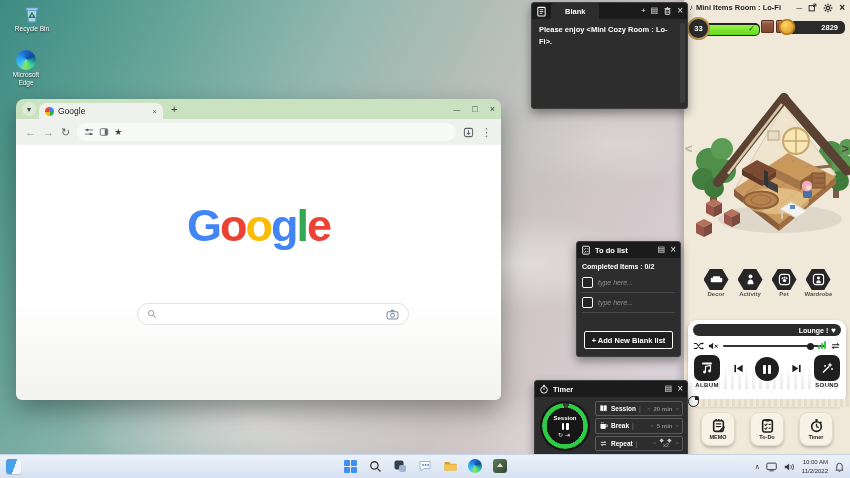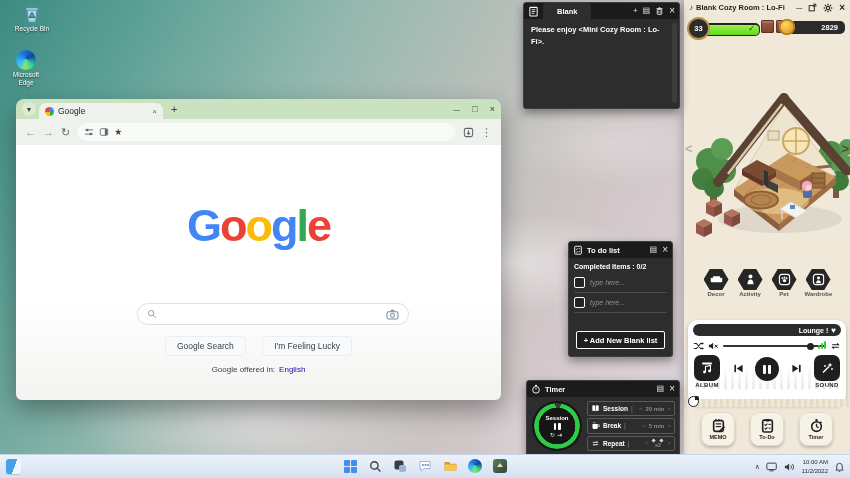--- a/index.html
+++ b/index.html
@@ -43,21 +43,21 @@
   .glogo{position:absolute;top:58px;width:100%;text-align:center;font-size:45px;font-weight:bold;letter-spacing:-2px;line-height:1;}
   .glogo span{display:inline-block;}
   .gl0,.gl3{color:#4285f4}.gl1,.gl5{color:#ea4335}.gl2{color:#fbbc05}.gl4{color:#34a853}
   .gsearch{position:absolute;left:121px;top:158px;width:252px;height:20px;background:#fff;border:1px solid #dfe1e5;border-radius:12px;display:flex;align-items:center;padding:0 9px;justify-content:space-between;}
   .gbuttons{position:absolute;top:190px;width:100%;text-align:center;}
   .gbtn{display:inline-block;background:#f8f9fa;border:1px solid #eceff1;border-radius:3px;color:#3c4043;font-size:8.5px;padding:4px 11px;margin:0 6px;}
   .goffered{position:absolute;top:220px;width:100%;text-align:center;font-size:8px;color:#3c4043;}
   .goffered a{color:#1a0dab;text-decoration:none;margin-left:4px;}
 
   
-  .dwidget{position:absolute;background:#2d2d2d;border:1px solid #3e3e3e;border-radius:3px;z-index:4;box-shadow:0 4px 10px rgba(0,0,0,.4);}
+  .dwidget{position:absolute;background:#2d2d2d;border:1px solid #3e3e3e;border-radius:3px;z-index:4;box-shadow:0 4px 10px rgba(0,0,0,.4);margin-left:8px;}
   .dtitle{height:16px;background:#1b1b1b;border-radius:3px 3px 0 0;display:flex;align-items:center;padding:0 4px;gap:4px;}
   .dtitle .wname{color:#fff;font-size:7.5px;font-weight:bold;}
   .dtitle .dico{color:#e8e8e8;font-size:8px;line-height:1;}
   .dright{margin-left:auto;display:flex;gap:5px;align-items:center;}
   .memo{left:523px;top:2px;width:155px;height:105px;}
   .memo-tab{background:#2d2d2d;height:100%;display:flex;align-items:center;padding:0 14px;border-radius:4px 4px 0 0;}
   .memo-body{padding:5px 7px;color:#fff;font-size:7.5px;font-weight:bold;line-height:1.6;}
   .memo-scroll{position:absolute;right:2px;top:20px;bottom:5px;width:5px;background:#3d3d3d;border-radius:2px;}
   .todo{left:568px;top:241px;width:103px;height:114px;}
   .todo-completed{color:#fff;font-size:7px;font-weight:bold;margin:5px 5px 3px;}
@@ -219,27 +219,20 @@
         <svg width="10" height="10" viewBox="0 0 12 12">
           <circle cx="5" cy="5" r="3.2" fill="none" stroke="#9aa0a6" stroke-width="1.2"></circle>
           <line x1="7.6" y1="7.6" x2="10.6" y2="10.6" stroke="#9aa0a6" stroke-width="1.2"></line>
         </svg>
         <svg width="13" height="11" viewBox="0 0 14 12">
           <rect x="1" y="3" width="12" height="8" rx="2" fill="none" stroke="#7b8ba0" stroke-width="1.1"></rect>
           <path d="M5 3 L6 1.5 H8 L9 3" fill="none" stroke="#7b8ba0" stroke-width="1.1"></path>
           <circle cx="7" cy="7" r="2.1" fill="none" stroke="#7b8ba0" stroke-width="1.1"></circle>
         </svg>
       </div>
-      <div class="gbuttons">
-        <span class="gbtn">Google Search</span>
-        <span class="gbtn">I'm Feeling Lucky</span>
-      </div>
-      <div class="goffered">
-        <span>Google offered in:</span><a href="#">English</a>
-      </div>
     </div>
   </div>
 
   <div class="dwidget memo">
     <div class="dtitle">
       <svg width="11" height="11" viewBox="0 0 12 12">
         <rect x="2" y="1.5" width="8" height="9.5" rx="1" fill="none" stroke="#fff" stroke-width="1.1"></rect>
         <line x1="4" y1="4" x2="8" y2="4" stroke="#fff" stroke-width=".9"></line>
         <line x1="4" y1="6" x2="8" y2="6" stroke="#fff" stroke-width=".9"></line>
         <line x1="4" y1="8" x2="7" y2="8" stroke="#fff" stroke-width=".9"></line>
@@ -359,21 +352,21 @@
           </span>
           <span class="dim">&gt;</span>
         </div>
       </div>
     </div>
   </div>
 
   <div class="cozy">
     <div class="cz-title">
       <span class="nt">♪</span>
-      <span class="ct">Blank Cozy Room : Lo-Fi</span>
+      <span class="ct">Mini Items Room : Lo-Fi</span>
       <div class="cz-ctl">
         <span class="cico" style="font-size:6px">—</span>
         <svg width="9" height="9" viewBox="0 0 12 12">
           <rect x="1.5" y="3.5" width="7" height="7" fill="none" stroke="#1f1f1f" stroke-width="1.2"></rect>
           <path d="M7 1.5 H10.5 V5 M10.3 1.7 L6.8 5.2" fill="none" stroke="#1f1f1f" stroke-width="1.2"></path>
         </svg>
         <svg width="10" height="10" viewBox="0 0 12 12">
           <circle cx="6" cy="6" r="2" fill="none" stroke="#1f1f1f" stroke-width="1.3"></circle>
           <g stroke="#1f1f1f" stroke-width="1.5">
             <line x1="6" y1="0.8" x2="6" y2="2.6"></line>

